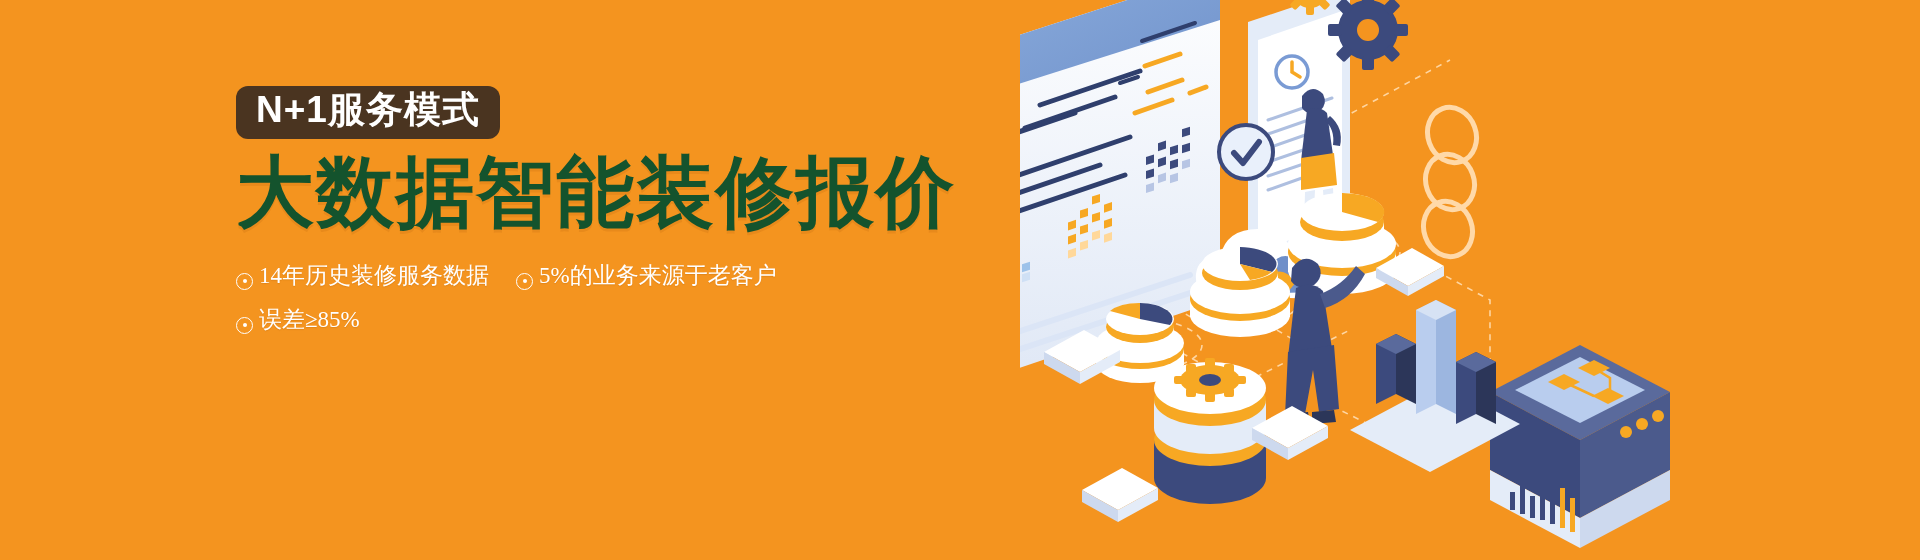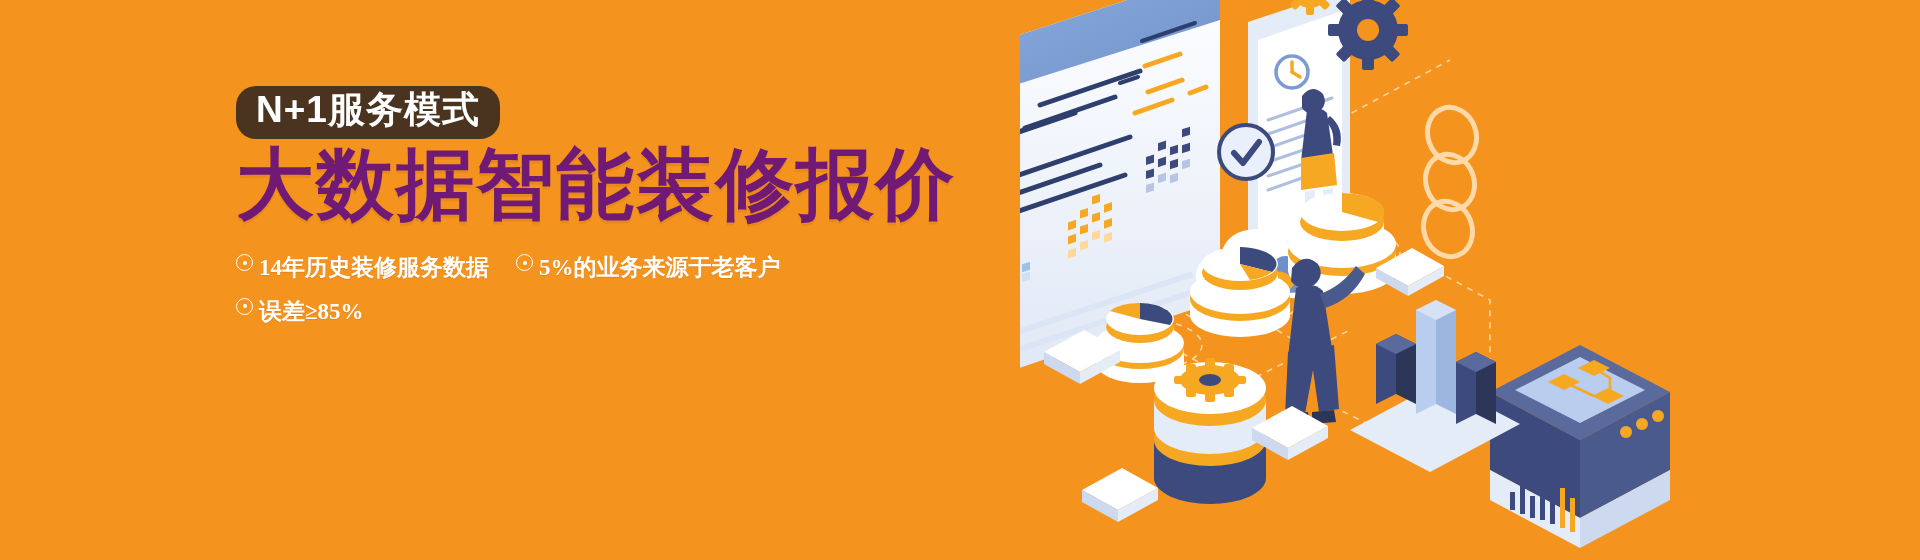--- a/index.html
+++ b/index.html
@@ -16,55 +16,54 @@
   .copy{position:absolute;left:236px;top:86px;width:760px;}
 
   .badge{
     display:inline-block;
     background:#4a3420;
     color:#ffffff;
     font-size:37px;
     font-weight:700;
     letter-spacing:1px;
     padding:5px 20px 9px 20px;
-    border-radius:20px;
+    border-radius:12px;
     line-height:1.05;
     font-family:"Liberation Sans","DejaVu Sans",sans-serif;
   }
 
   .headline{
-    margin-top:6px;
-    color:#701a75;
+    margin-top:14px;
+    color:#14532d;
     font-size:78px;
     font-weight:800;
     letter-spacing:2px;
     line-height:1.02;
     white-space:nowrap;
     text-shadow:0 3px 0 rgba(180,95,10,.18);
     font-family:"Liberation Sans","DejaVu Sans",sans-serif;
   }
 
   .bullets{
     margin-top:30px;
     display:flex;
     column-gap:18px;
   }
   .bullet-col{display:flex;flex-direction:column;row-gap:16px;}
   .bullet-col.col-a{width:262px;}
   .bullet-col.col-b{width:300px;}
 
   .bullet{
-    display:flex;align-items:flex-start;
+    display:flex;align-items:flex-end;
     color:#ffffff;
     font-size:23px;
     line-height:1.2;
     white-space:nowrap;
     font-family:"Liberation Serif","DejaVu Serif",serif;
     text-shadow:0 1px 1px rgba(170,90,8,.25);
-    font-weight:bold;
   }
   .bullet .dot{
     flex:0 0 auto;
     width:15px;height:15px;border-radius:50%;
     border:1.6px solid #ffffff;
     margin-right:6px;
     position:relative;
   }
   .bullet .dot::after{
     content:"";position:absolute;

